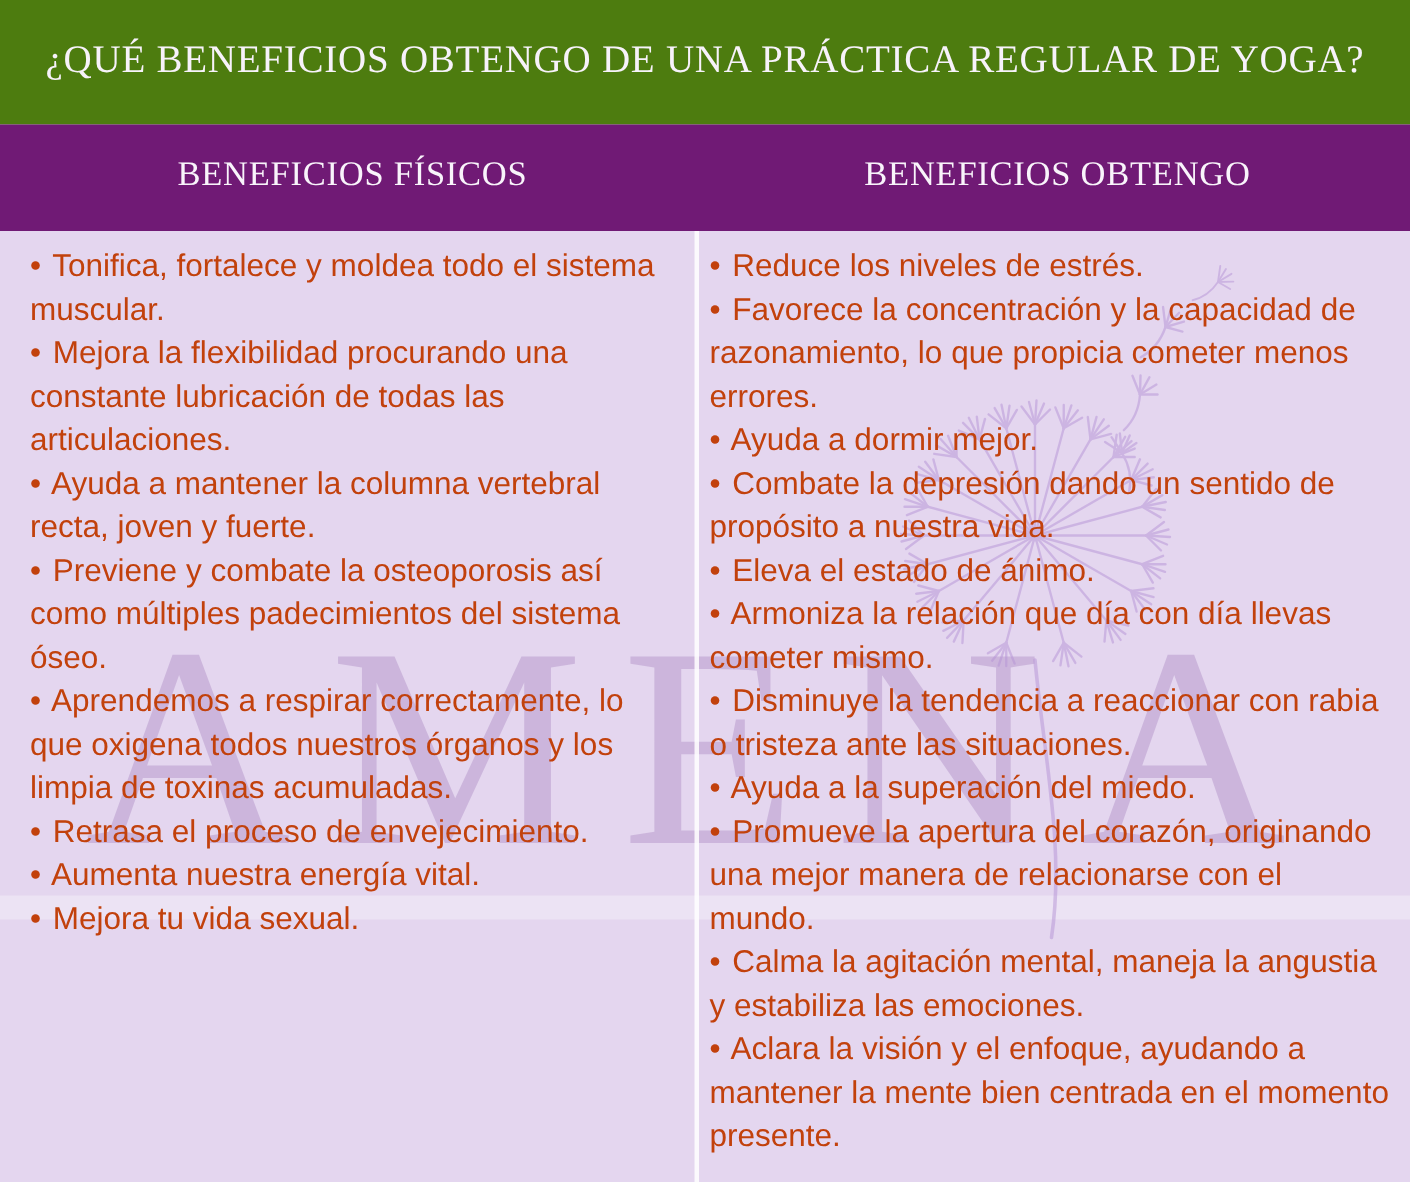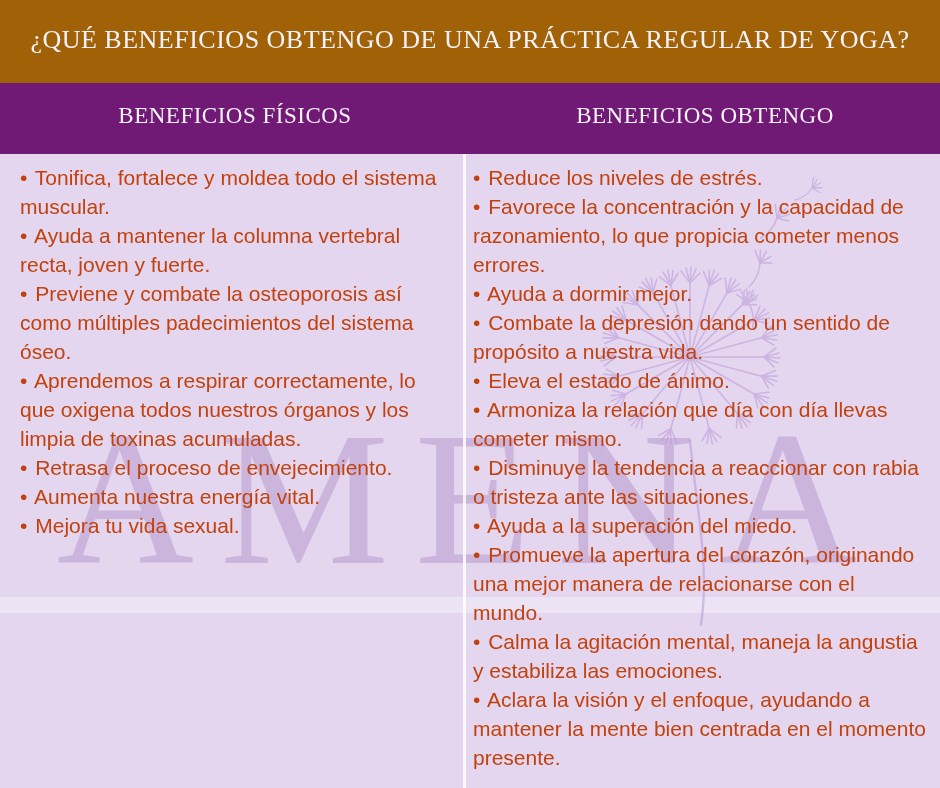--- a/index.html
+++ b/index.html
@@ -6,21 +6,21 @@
   .poster{
     position:relative;
     width:940px;height:788px;
     background:#e4d6ef;
     overflow:hidden;
     font-family:"Liberation Sans", sans-serif;
   }
   
   .title-bar{
     position:absolute;left:0;top:0;width:940px;height:83px;
-    background:#a16207;
+    background:#4d7c0f;
     display:flex;align-items:center;justify-content:center;
   }
   .title-bar h1{
     margin:0;padding:0 10px 4px 10px;
     font-family:"Liberation Serif", serif;
     font-weight:normal;
     font-size:26px;
     letter-spacing:0.5px;
     color:#f7f2fa;
     white-space:nowrap;
@@ -155,20 +155,21 @@
   <div class="band">
     <div class="cell">BENEFICIOS FÍSICOS</div>
     <div class="cell">BENEFICIOS OBTENGO</div>
   </div>
 
   <div class="columns">
     <div class="col physical">
 
         <p><span class="bullet">•</span> <span>Tonifica, fortalece y moldea todo el sistema muscular.</span></p>
 
+        <p><span class="bullet">•</span> <span>Mejora la flexibilidad procurando una constante lubricación de todas las articulaciones.</span></p>
 
         <p><span class="bullet">•</span> <span>Ayuda a mantener la columna vertebral recta, joven y fuerte.</span></p>
 
         <p><span class="bullet">•</span> <span>Previene y combate la osteoporosis así como múltiples padecimientos del sistema óseo.</span></p>
 
         <p><span class="bullet">•</span> <span>Aprendemos a respirar correctamente, lo que oxigena todos nuestros órganos  y los limpia de toxinas acumuladas.</span></p>
 
 
         <p><span class="bullet">•</span> <span>Retrasa el proceso de envejecimiento.</span></p>
 

